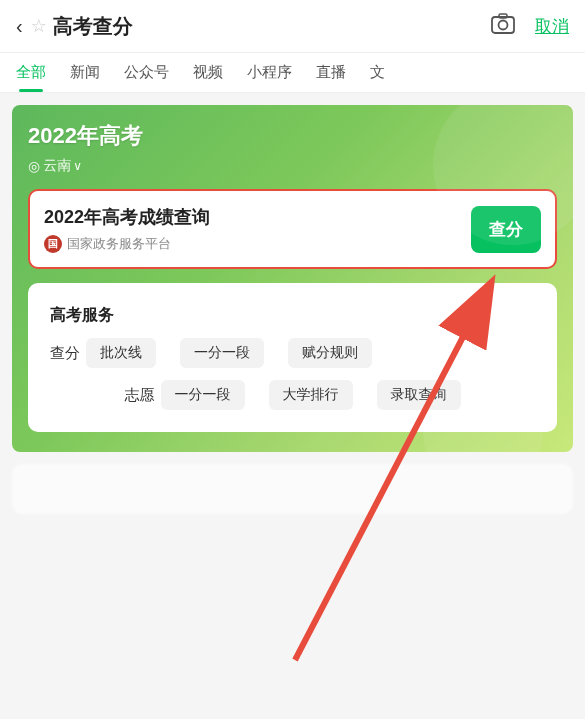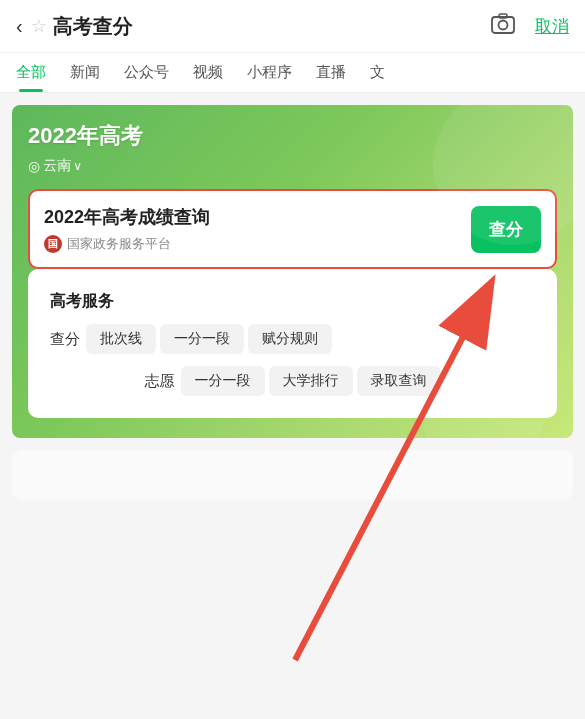--- a/index.html
+++ b/index.html
@@ -141,20 +141,21 @@
 
     
     .score-card {
       background: #fff;
       border: 2px solid #e74c3c;
       border-radius: 10px;
       padding: 14px 14px;
       display: flex;
       align-items: center;
       justify-content: space-between;
+      margin-bottom: 14px;
     }
     .score-card-left {
       flex: 1;
     }
     .score-card-title {
       font-size: 18px;
       font-weight: 700;
       color: #222;
       margin-bottom: 6px;
     }
@@ -213,21 +214,21 @@
       justify-content: center;
     }
     .row-label {
       font-size: 15px;
       color: #333;
       width: 36px;
       flex-shrink: 0;
     }
     .service-tags {
       display: flex;
-      gap: 4px;
+      gap: 24px;
       flex-wrap: wrap;
     }
     .service-tag {
       background: #f2f2f2;
       color: #333;
       border-radius: 6px;
       padding: 6px 14px;
       font-size: 14px;
       cursor: pointer;
     }

